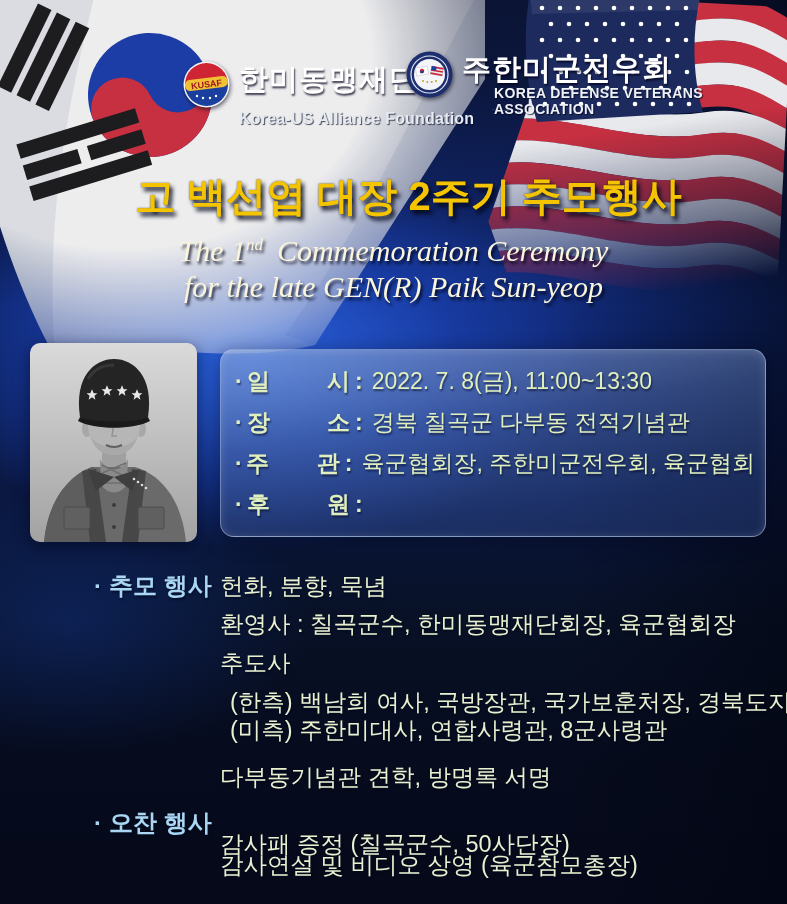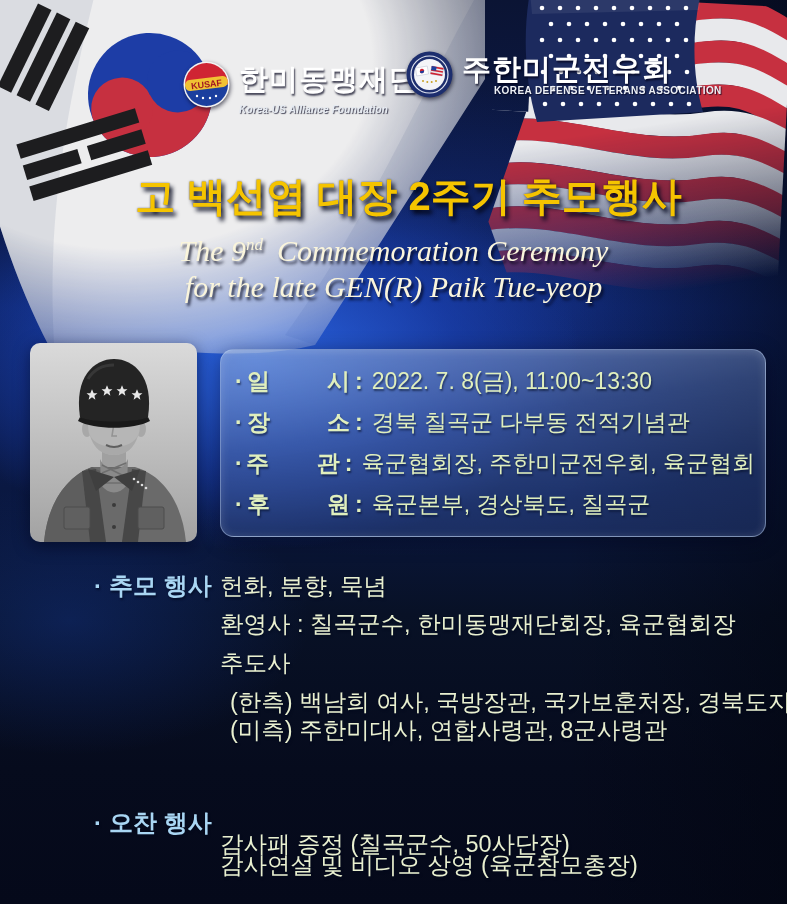--- a/index.html
+++ b/index.html
@@ -16,22 +16,22 @@
   svg{display:block}
   .kflag{position:absolute;left:-15px;top:-15px;width:500px;height:380px;}
   .usflag{position:absolute;left:367px;top:0;width:420px;height:345px;}
 
   .org{position:absolute;display:flex;align-items:flex-start;gap:9px;}
   .org1{left:183px;top:61px;}
   .org2{left:406px;top:51px;}
   .org .badge{width:47px;height:47px;flex:0 0 auto;filter:drop-shadow(1px 2px 2px rgba(0,0,20,.6));}
   .org-ko{font-size:29px;font-weight:800;color:#ffffff;letter-spacing:1px;line-height:25px;margin-top:6px;
           text-shadow:1px 2px 2px rgba(0,0,25,.75);}
-  .org1 .org-en{font-size:10px;font-weight:600;color:#e6ebf2;letter-spacing:.2px;margin-top:12px;text-shadow:1px 1px 1px rgba(0,0,25,.7);font-style:italic;}
-  .org2 .org-en{font-size:10px;font-weight:800;color:#eef1f6;letter-spacing:.4px;margin-top:3px;text-shadow:1px 1px 1px rgba(0,0,25,.7);padding-left:32px;}
+  .org1 .org-en{font-size:16px;font-weight:600;color:#e6ebf2;letter-spacing:.2px;margin-top:18px;text-shadow:1px 1px 1px rgba(0,0,25,.7);}
+  .org2 .org-en{font-size:14px;font-weight:800;color:#eef1f6;letter-spacing:.4px;margin-top:3px;text-shadow:1px 1px 1px rgba(0,0,25,.7);padding-left:32px;}
 
   .title-ko{position:absolute;left:15px;top:169px;width:100%;text-align:center;
     font-size:40px;font-weight:800;color:#f5c400;letter-spacing:0;
     text-shadow:3px 4px 4px rgba(4,8,30,.95), 0 0 2px rgba(4,8,30,.6);}
   .title-en{position:absolute;left:0;top:227px;width:100%;text-align:center;
     font-family:"Liberation Serif","DejaVu Serif",serif;font-style:italic;
     font-size:30px;color:#faf5dc;line-height:36px;
     text-shadow:2px 3px 3px rgba(3,6,25,.85);}
   .title-en sup{font-size:17px;margin-right:14px;}
 
@@ -241,22 +241,22 @@
         <circle cx="30" cy="30" r="1" fill="#c9a227"></circle>
     </svg>
     <div>
       <div class="org-ko">주한미군전우회</div>
       <div class="org-en">KOREA DEFENSE VETERANS ASSOCIATION</div>
     </div>
   </div>
 
   <div class="title-ko">고 백선엽 대장 2주기 추모행사</div>
   <div class="title-en">
-    <div><span>The 9</span><sup>nd</sup><span>Commemoration Ceremony</span></div>
-    <div>for the late GEN(R) Paik Tue-yeop</div>
+    <div><span>The 1</span><sup>nd</sup><span>Commemoration Ceremony</span></div>
+    <div>for the late GEN(R) Paik Sun-yeop</div>
   </div>
 
   <div class="photo">
     <svg viewBox="0 0 167 199">
       <defs>
         <linearGradient id="pbg" x1="0" y1="0" x2="0" y2="1">
           <stop offset="0" stop-color="#dadada"></stop>
             <stop offset=".55" stop-color="#bcbcbc"></stop>
             <stop offset="1" stop-color="#a2a2a2"></stop>
         </linearGradient>
@@ -333,33 +333,33 @@
       <span class="icolon">:</span>
       <span class="ival">육군협회장, 주한미군전우회, 육군협회</span>
     </div>
     <div class="irow">
       <span class="ib">·</span>
       <span class="ilbl">
           <b>후</b>
           <b>원</b>
         </span>
       <span class="icolon">:</span>
-      <span class="ival">육군본부, 경상북도, 칠곡군</span>
     </div>
   </div>
 
   <div class="plabel" style="top:570px">
     <span>·</span>
     <span>추모 행사</span>
   </div>
   <div class="pline" style="top:570px">헌화, 분향, 묵념</div>
   <div class="pline" style="top:608px">환영사 : 칠곡군수, 한미동맹재단회장, 육군협회장</div>
   <div class="pline" style="top:647px">추도사</div>
   <div class="pline indent" style="top:686px">(한측) 백남희 여사, 국방장관, 국가보훈처장, 경북도지사</div>
   <div class="pline indent" style="top:714px">(미측) 주한미대사, 연합사령관, 8군사령관</div>
+  <div class="pline" style="top:761px">다부동기념관 견학, 방명록 서명</div>
 
   <div class="plabel" style="top:807px">
     <span>·</span>
     <span>오찬 행사</span>
   </div>
   <div class="pline" style="top:828px">감사패 증정 (칠곡군수, 50사단장)</div>
   <div class="pline" style="top:849px">감사연설 및 비디오 상영 (육군참모총장)</div>
 
 </div>
 

